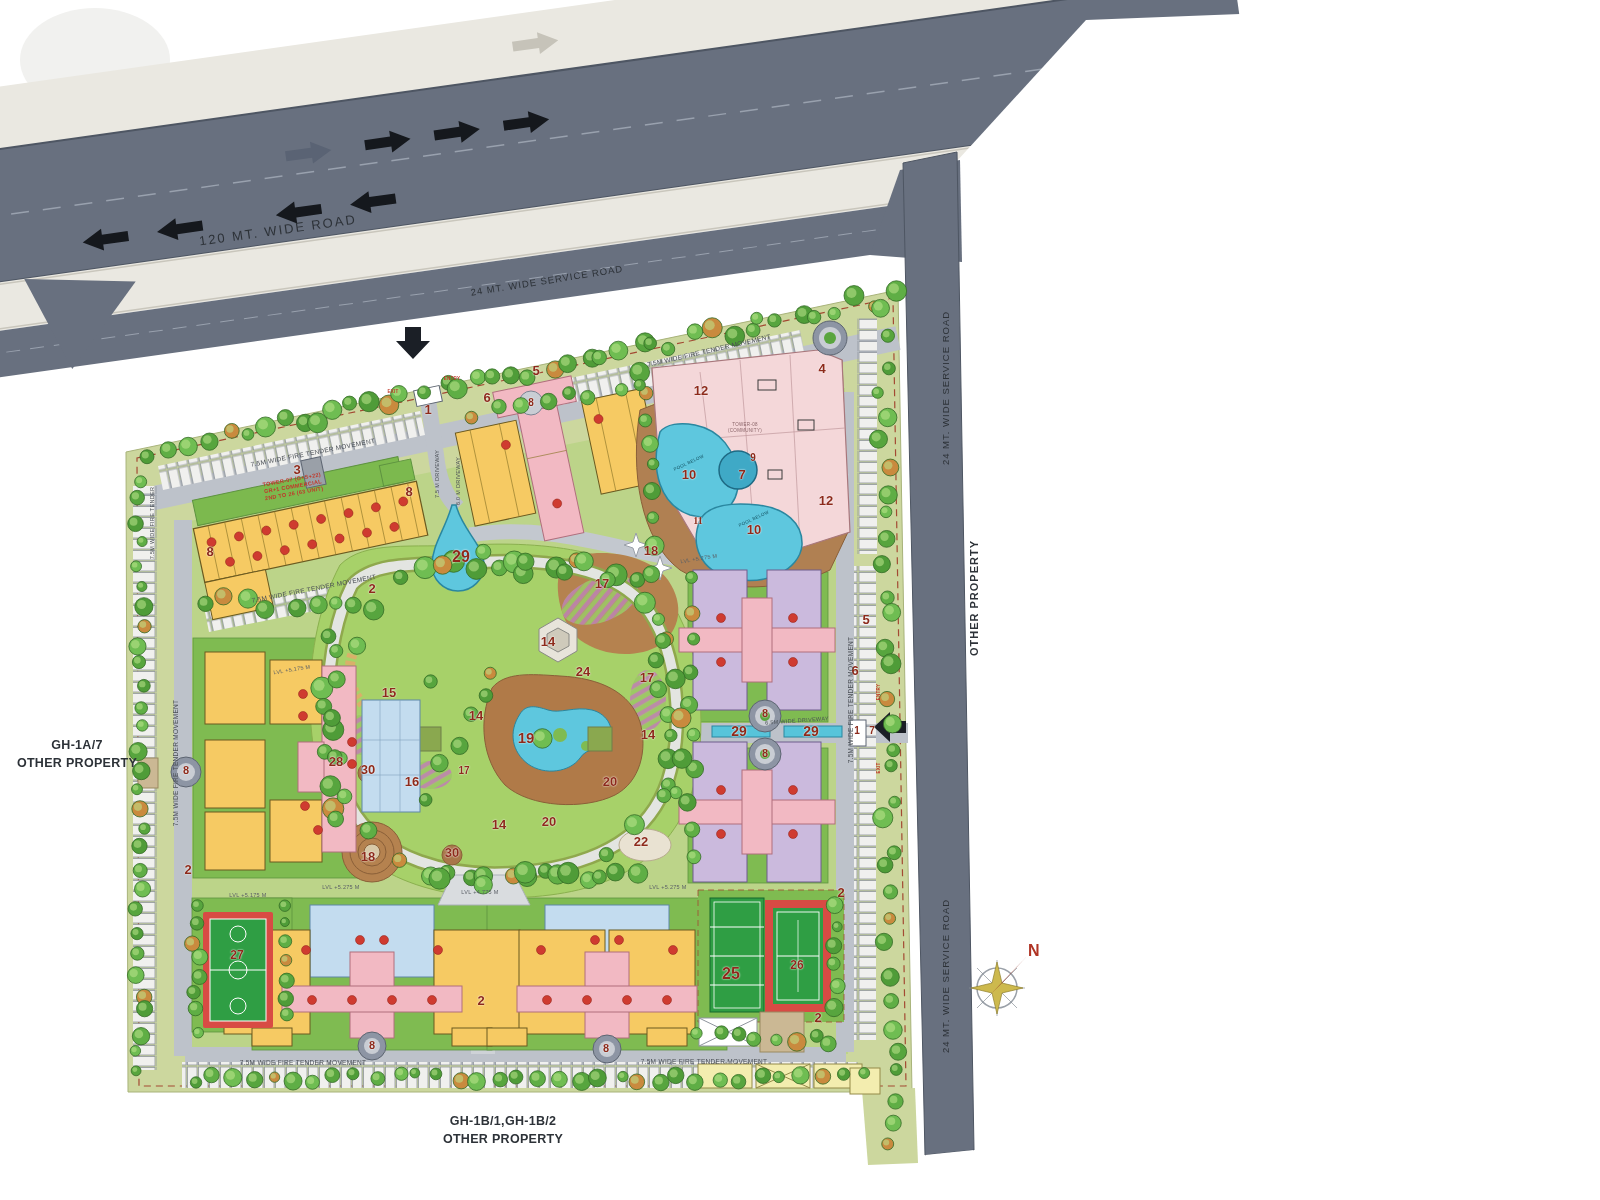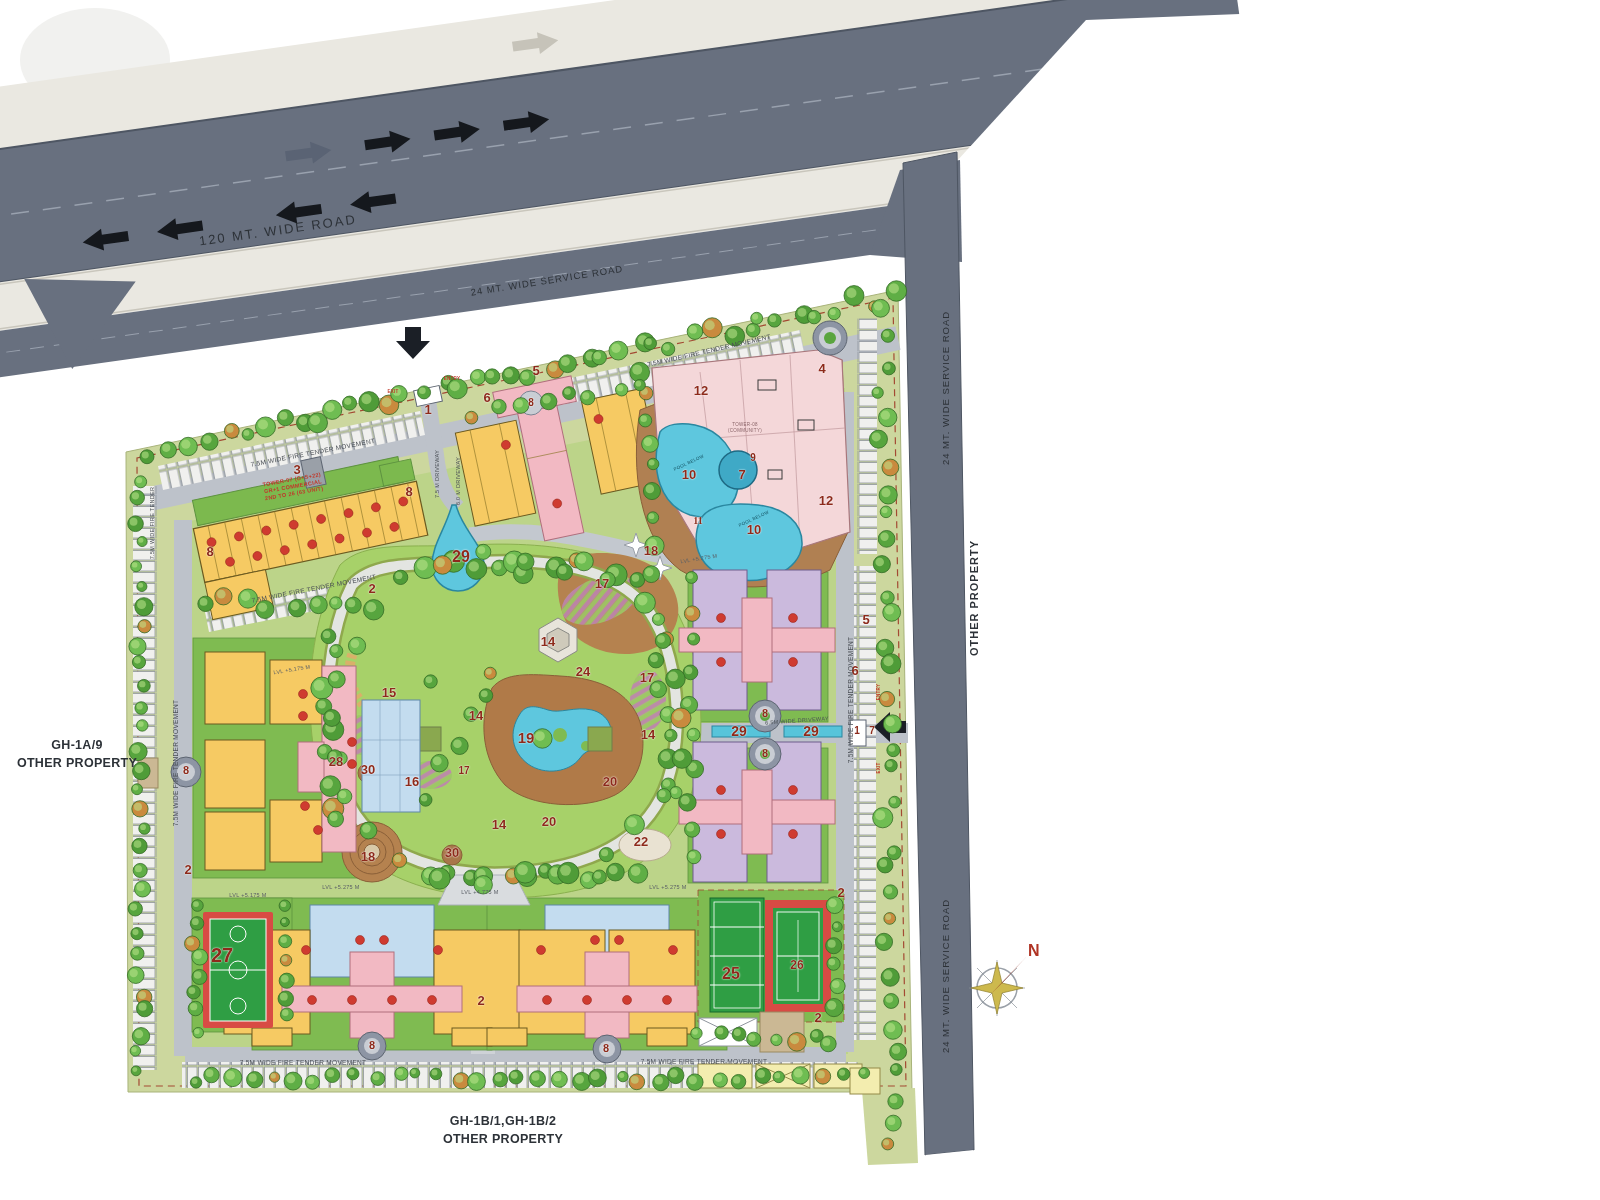--- a/index.html
+++ b/index.html
@@ -939,21 +939,21 @@
     <line x1="969" y1="988" x2="1025" y2="988" stroke="#8a9098" stroke-width="0.7"></line>
     <line x1="997" y1="960" x2="997" y2="1016" stroke="#8a9098" stroke-width="0.7"></line>
     <line x1="977" y1="968" x2="1017" y2="1008" stroke="#8a9098" stroke-width="0.7"></line>
     <line x1="977" y1="1008" x2="1017" y2="968" stroke="#8a9098" stroke-width="0.7"></line>
     <polygon points="997,962 1002,983 1023,988 1002,993 997,1014 992,993 971,988 992,983" fill="#cdb94d" stroke="#8f7f2e" stroke-width="0.7"></polygon>
     <polygon points="991,994 1028,955 1003,982" fill="#8d2a1b"></polygon>
   </g>
 </svg>
 
 <div id="labels-layer">
-  <div class="prop" style="left:77px;top:754px">GH-1A/9
+  <div class="prop" style="left:77px;top:754px">GH-1A/7
 OTHER PROPERTY</div>
   <div class="prop" style="left:503px;top:1130px">GH-1B/1,GH-1B/2
 OTHER PROPERTY</div>
   <div class="north">N</div>
 <span class="marker" style="left: 428px; top: 409px; font-size: 13px; transform: translate(-50%, -50%);">1</span>
       <span class="marker" style="left: 297px; top: 469px; font-size: 13px; transform: translate(-50%, -50%);">3</span>
       <span class="marker" style="left: 210px; top: 551px; font-size: 13px; transform: translate(-50%, -50%);">8</span>
       <span class="marker" style="left: 409px; top: 491px; font-size: 13px; transform: translate(-50%, -50%);">8</span>
       <span class="marker" style="left: 372px; top: 588px; font-size: 13px; transform: translate(-50%, -50%);">2</span>
       <span class="marker" style="left: 536px; top: 370px; font-size: 13px; transform: translate(-50%, -50%);">5</span>
@@ -990,21 +990,21 @@
       <span class="marker" style="left: 866px; top: 619px; font-size: 13px; transform: translate(-50%, -50%);">5</span>
       <span class="marker" style="left: 855px; top: 670px; font-size: 13px; transform: translate(-50%, -50%);">6</span>
       <span class="marker" style="left: 765px; top: 713px; font-size: 11px; transform: translate(-50%, -50%);">8</span>
       <span class="marker" style="left: 765px; top: 753px; font-size: 11px; transform: translate(-50%, -50%);">8</span>
       <span class="marker" style="left: 739px; top: 731px; font-size: 14px; transform: translate(-50%, -50%);">29</span>
       <span class="marker" style="left: 811px; top: 731px; font-size: 14px; transform: translate(-50%, -50%);">29</span>
       <span class="marker" style="left: 857px; top: 731px; font-size: 10px; transform: translate(-50%, -50%);">1</span>
       <span class="marker" style="left: 872px; top: 731px; font-size: 10px; transform: translate(-50%, -50%);">7</span>
       <span class="marker" style="left: 186px; top: 770px; font-size: 11px; transform: translate(-50%, -50%);">8</span>
       <span class="marker" style="left: 188px; top: 869px; font-size: 13px; transform: translate(-50%, -50%);">2</span>
-      <span class="marker" style="left: 222px; top: 955px; font-size: 20px; transform: translate(-50%, -50%);">27</span>
+      <span class="marker" style="left: 237px; top: 955px; font-size: 12px; transform: translate(-50%, -50%);">27</span>
       <span class="marker" style="left: 372px; top: 1045px; font-size: 11px; transform: translate(-50%, -50%);">8</span>
       <span class="marker" style="left: 481px; top: 1000px; font-size: 13px; transform: translate(-50%, -50%);">2</span>
       <span class="marker" style="left: 606px; top: 1048px; font-size: 11px; transform: translate(-50%, -50%);">8</span>
       <span class="marker" style="left: 731px; top: 974px; font-size: 16px; transform: translate(-50%, -50%);">25</span>
       <span class="marker" style="left: 797px; top: 965px; font-size: 12px; transform: translate(-50%, -50%);">26</span>
       <span class="marker" style="left: 841px; top: 892px; font-size: 13px; transform: translate(-50%, -50%);">2</span>
       <span class="marker" style="left: 818px; top: 1017px; font-size: 13px; transform: translate(-50%, -50%);">2</span>
       <div class="lbl" style="left: 278px; top: 231px; font-size: 13px; color: rgb(45, 50, 56); letter-spacing: 2px; transform: translate(-50%, -50%) rotate(-8deg);">120 MT. WIDE ROAD</div>
       <div class="lbl" style="left: 547px; top: 281px; font-size: 9.5px; color: rgb(45, 50, 56); letter-spacing: 1px; transform: translate(-50%, -50%) rotate(-9deg);">24 MT. WIDE SERVICE ROAD</div>
       <div class="lbl" style="left: 946px; top: 388px; font-size: 9.5px; color: rgb(45, 50, 56); letter-spacing: 1px; transform: translate(-50%, -50%) rotate(-90deg);">24 MT. WIDE SERVICE ROAD</div>

